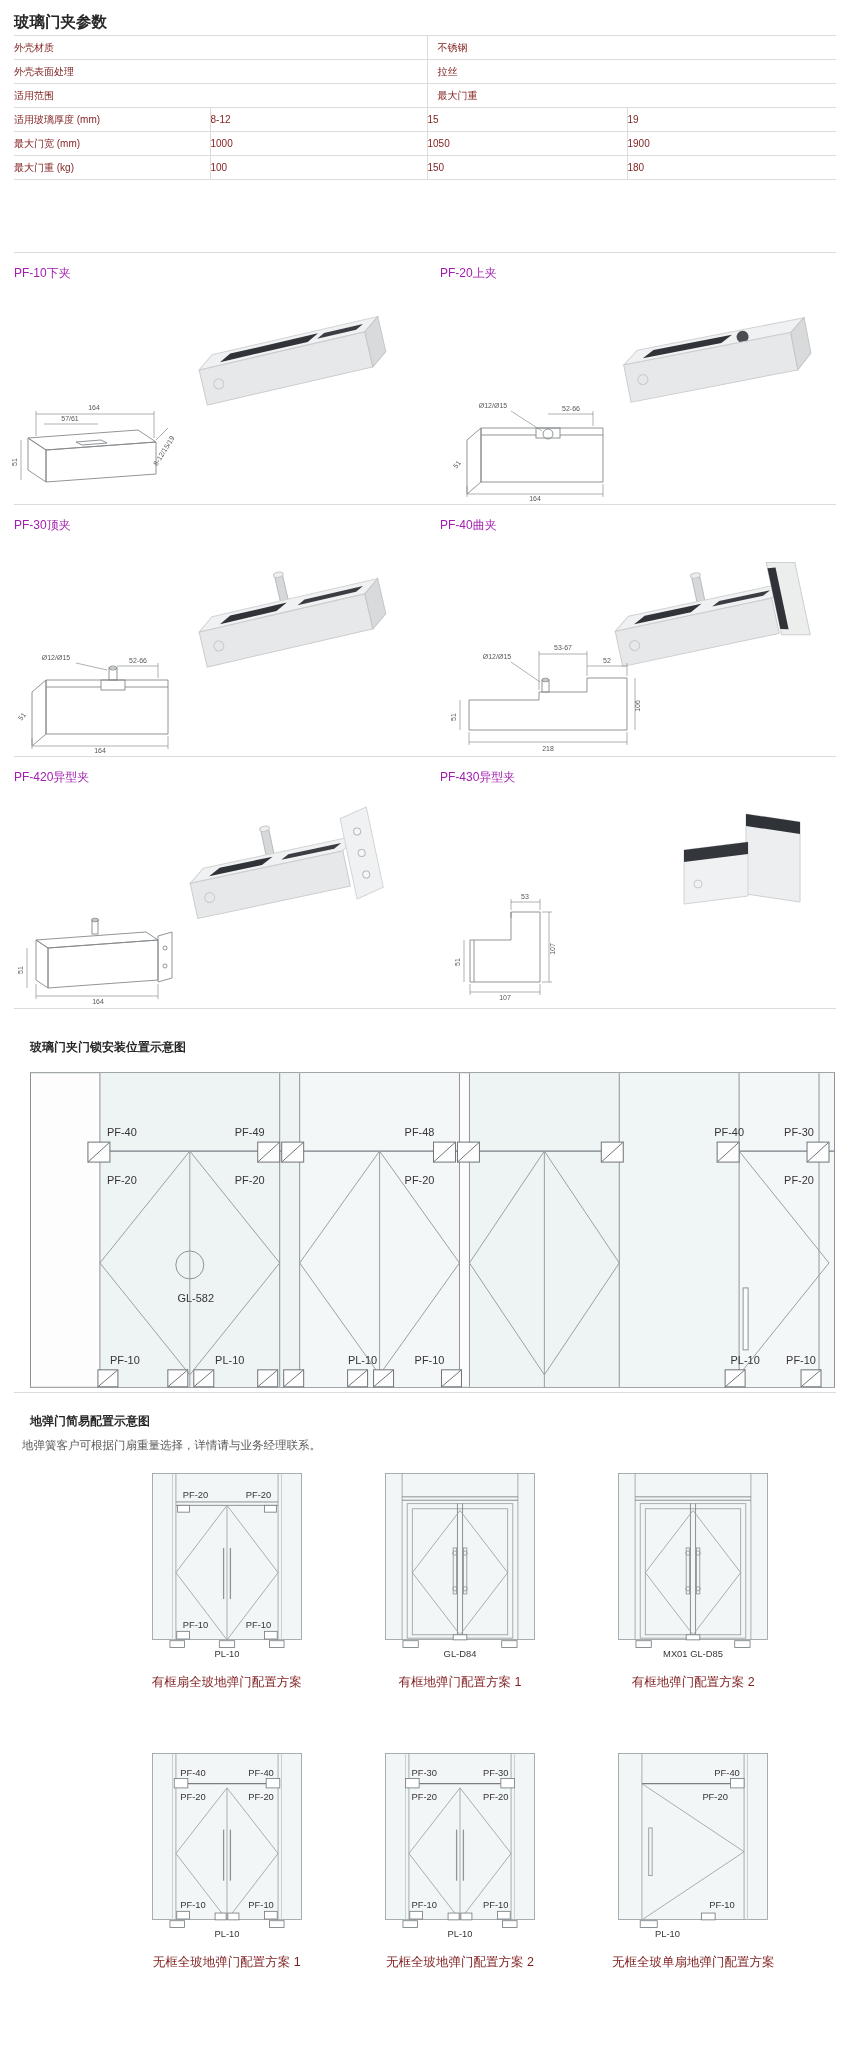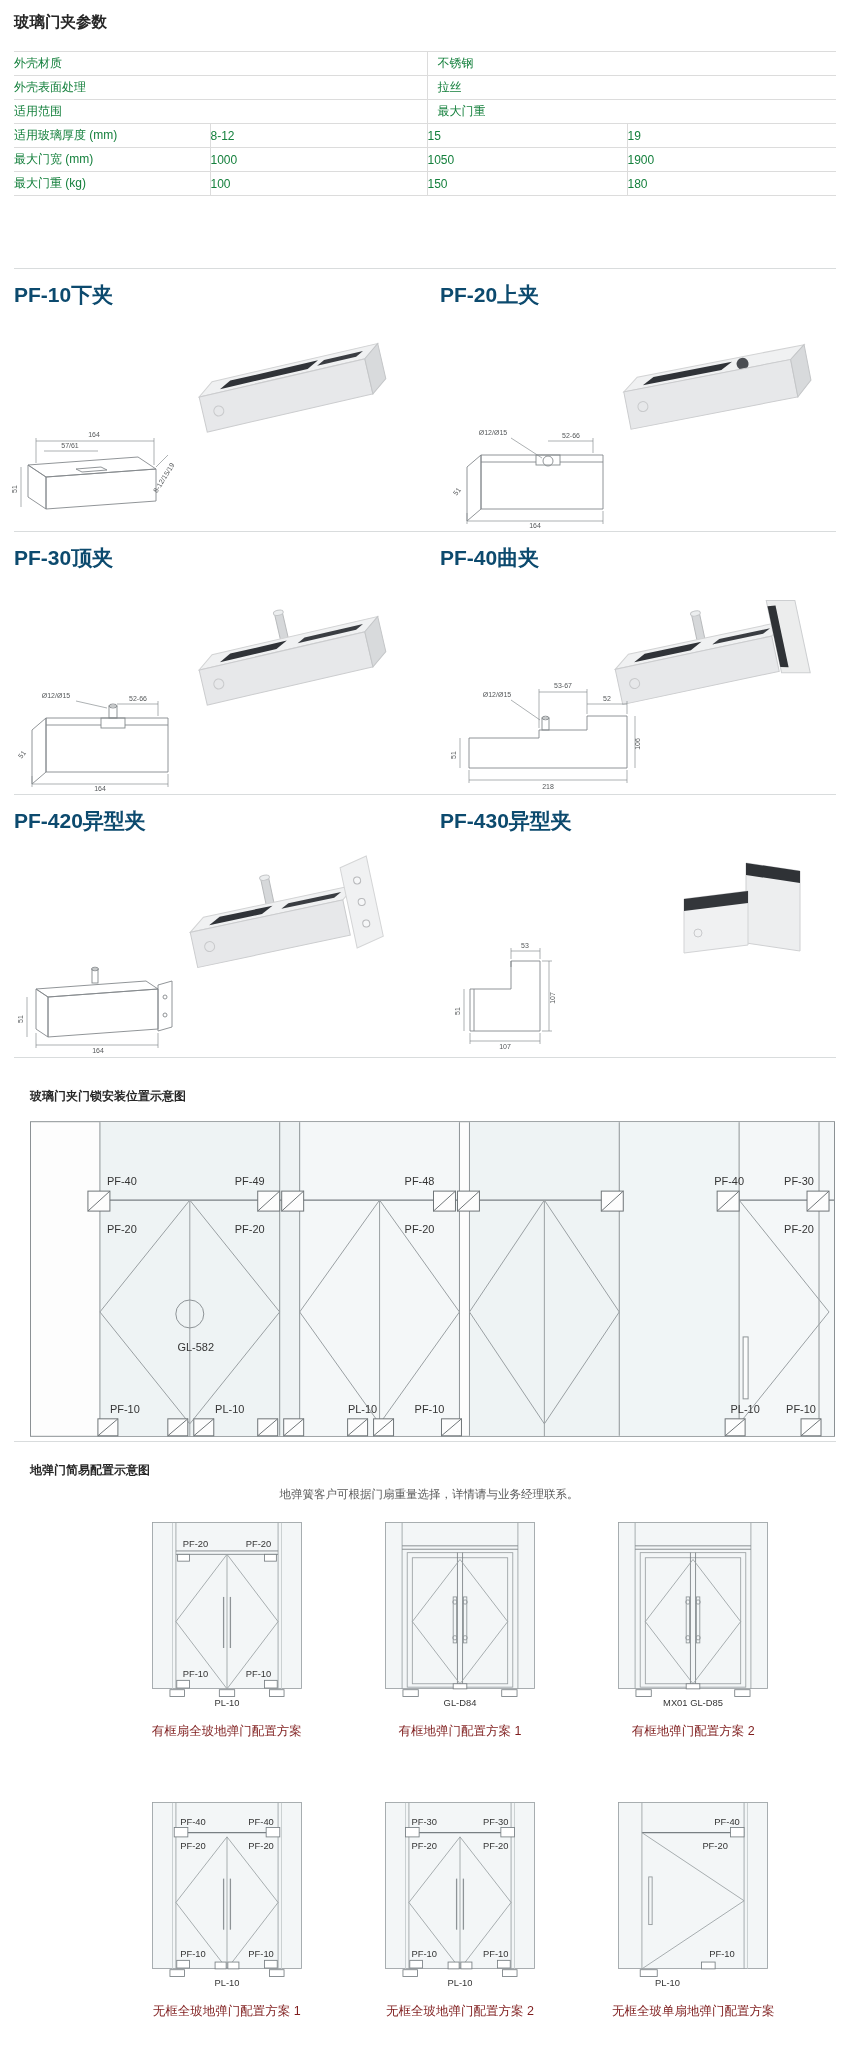--- a/index.html
+++ b/index.html
@@ -1,37 +1,37 @@
 <!DOCTYPE html>
 <html><head>
 <meta charset="utf-8">
 <style>
   html,body{margin:0;padding:0;background:#fff;}
   .page{width:850px;min-height:2070px;background:#fff;font-family:"Liberation Sans",sans-serif;color:#3c3c3c;box-sizing:border-box;padding-top:10px;}
-  .page-title{font-size:15.5px;font-weight:bold;color:#262626;margin:2px 14px 18px 14px;}
+  .page-title{font-size:15.5px;font-weight:bold;color:#262626;margin:2px 14px 2px 14px;}
   .sec-title{font-size:12px;font-weight:bold;color:#262626;margin:30px 14px 0 30px;}
-  table.spec{border-collapse:collapse;width:822px;margin:0 14px;table-layout:fixed;font-size:12px;color:#15803d;}
+  table.spec{border-collapse:collapse;width:822px;margin:0 14px;table-layout:fixed;font-size:10px;color:#7f1d1d;}
   table.spec td{height:23px;border-bottom:1px solid #dcdcdc;border-right:1px solid #dcdcdc;padding:0;vertical-align:middle;}
   table.spec tr:first-child td{border-top:1px solid #dcdcdc;}
   table.spec td:last-child{border-right:none;}
   table.spec td.lbl{text-align:left;padding-right:6px;}
   table.spec td.val{text-align:left;padding-left:10px;}
   table.spec td.c{}
   hr.div{border:none;border-top:1px solid #d9dcdd;margin:0 14px;}
   hr.div.after-table{margin-top:72px;}
   .prod-grid{display:grid;grid-template-columns:425px 425px;}
   .prod{padding-top:12px;}
-  .prod-title{font-size:21px;font-weight:700;color:#0c4a6e;margin:0 0 4px 14px;}
+  .prod-title{font-size:12px;font-weight:400;color:#a21caf;margin:0 0 4px 14px;}
   .prod:nth-child(2) .prod-title{margin-left:15px;}
   .prod-body{position:relative;height:218px;}
   .photo{position:absolute;right:12px;top:2px;}
   .dim{position:absolute;left:6px;bottom:2px;}
   .prod:nth-child(2) .dim{left:16px;}
   .install-wrap{margin:16px 15px 0 30px;}
-  .note{font-size:11.5px;color:#5a5a5a;margin:8px 14px 0 22px;text-align:center;}
+  .note{font-size:11.5px;color:#5a5a5a;margin:8px 14px 0 22px;}
   .door-grid{display:grid;grid-template-columns:1fr 1fr 1fr;justify-items:center;margin:20px 40px 0 110px;row-gap:62px;padding-bottom:20px;}
   .door-cell{text-align:center;}
   .door-cap{font-size:12.5px;color:#7f1d1d;margin-top:8px;}
   .hr-install{margin-top:34px;}
   svg text{font-family:"Liberation Sans",sans-serif;}
   .dimtxt{fill:#55585a;font-size:7px;}
   .dimline{stroke:#8a8f92;stroke-width:0.7;fill:none;}
   .shape{stroke:#84898c;stroke-width:0.9;fill:none;}
   .dglabel{fill:#353535;font-size:11px;}
   .doorlabel{fill:#353535;font-size:11px;}

